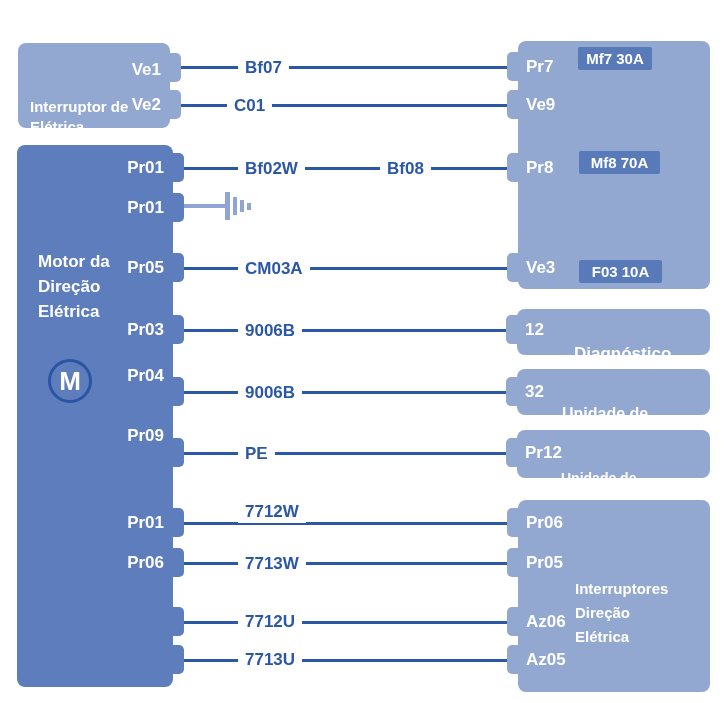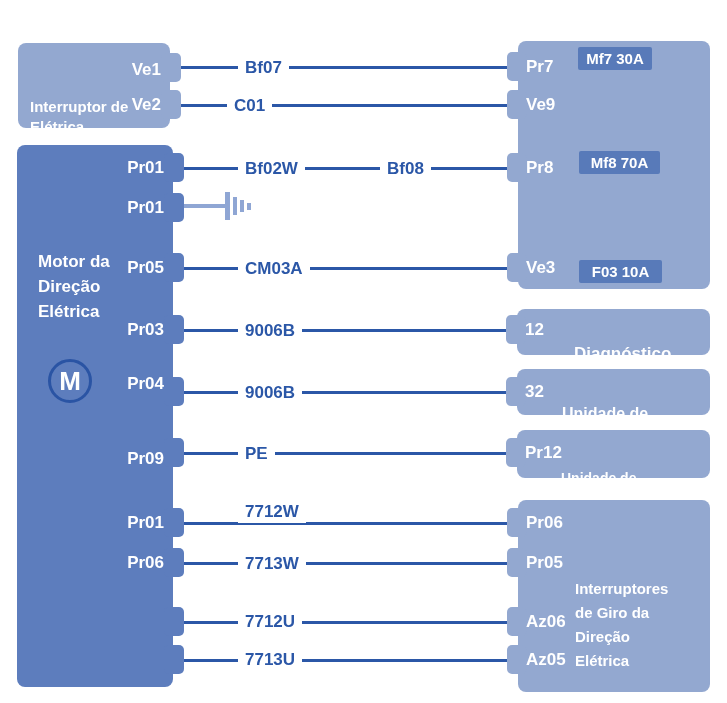--- a/index.html
+++ b/index.html
@@ -120,22 +120,22 @@
     <div class="tab l dark" style="top:293px"></div>
     <div class="tab l dark" style="top:363px"></div>
     <div class="tab l dark" style="top:403px"></div>
     <div class="tab l dark" style="top:462px"></div>
     <div class="tab l dark" style="top:500px"></div>
 
     <div class="pin l" style="top:12px">Pr01</div>
     <div class="pin l" style="top:52px">Pr01</div>
     <div class="pin l" style="top:112px">Pr05</div>
     <div class="pin l" style="top:174px">Pr03</div>
-    <div class="pin l" style="top:228px">Pr04</div>
-    <div class="pin l" style="top:303px">Pr09</div>
+    <div class="pin l" style="top:220px">Pr04</div>
+    <div class="pin l" style="top:280px">Pr09</div>
     <div class="pin l" style="top:367px">Pr01</div>
     <div class="pin l" style="top:407px">Pr06</div>
   </div>
 
   <div class="block light" style="left:518px; top:41px; width:192px; height:248px">
     <div class="fuse" style="left:60px; top:6px;   width:74px; height:23px">Mf7 30A</div>
     <div class="fuse" style="left:61px; top:110px; width:81px; height:23px">Mf8 70A</div>
     <div class="fuse" style="left:61px; top:219px; width:83px; height:23px">F03 10A</div>
 
     <div class="tab r light" style="top:11px"></div>
@@ -170,21 +170,20 @@
     <div class="blabel" style="left:44px; top:9px; font-size:14px; line-height:17px">
       <div>Unidade de</div>
     </div>
     <div class="tab r light" style="top:8px"></div>
     <div class="pin r" style="top:12px">Pr12</div>
   </div>
 
   <div class="block light" style="left:518px; top:500px; width:192px; height:192px">
     <div class="blabel" style="left:57px; top:46px; font-size:15px; line-height:24px">
       <div>Interruptores</div>
-      <div>de Giro da</div>
       <div>Direção</div>
       <div>Elétrica</div>
     </div>
     <div class="tab r light" style="top:8px"></div>
     <div class="tab r light" style="top:48px"></div>
     <div class="tab r light" style="top:107px"></div>
     <div class="tab r light" style="top:145px"></div>
 
     <div class="pin r" style="top:12px">Pr06</div>
     <div class="pin r" style="top:52px">Pr05</div>

